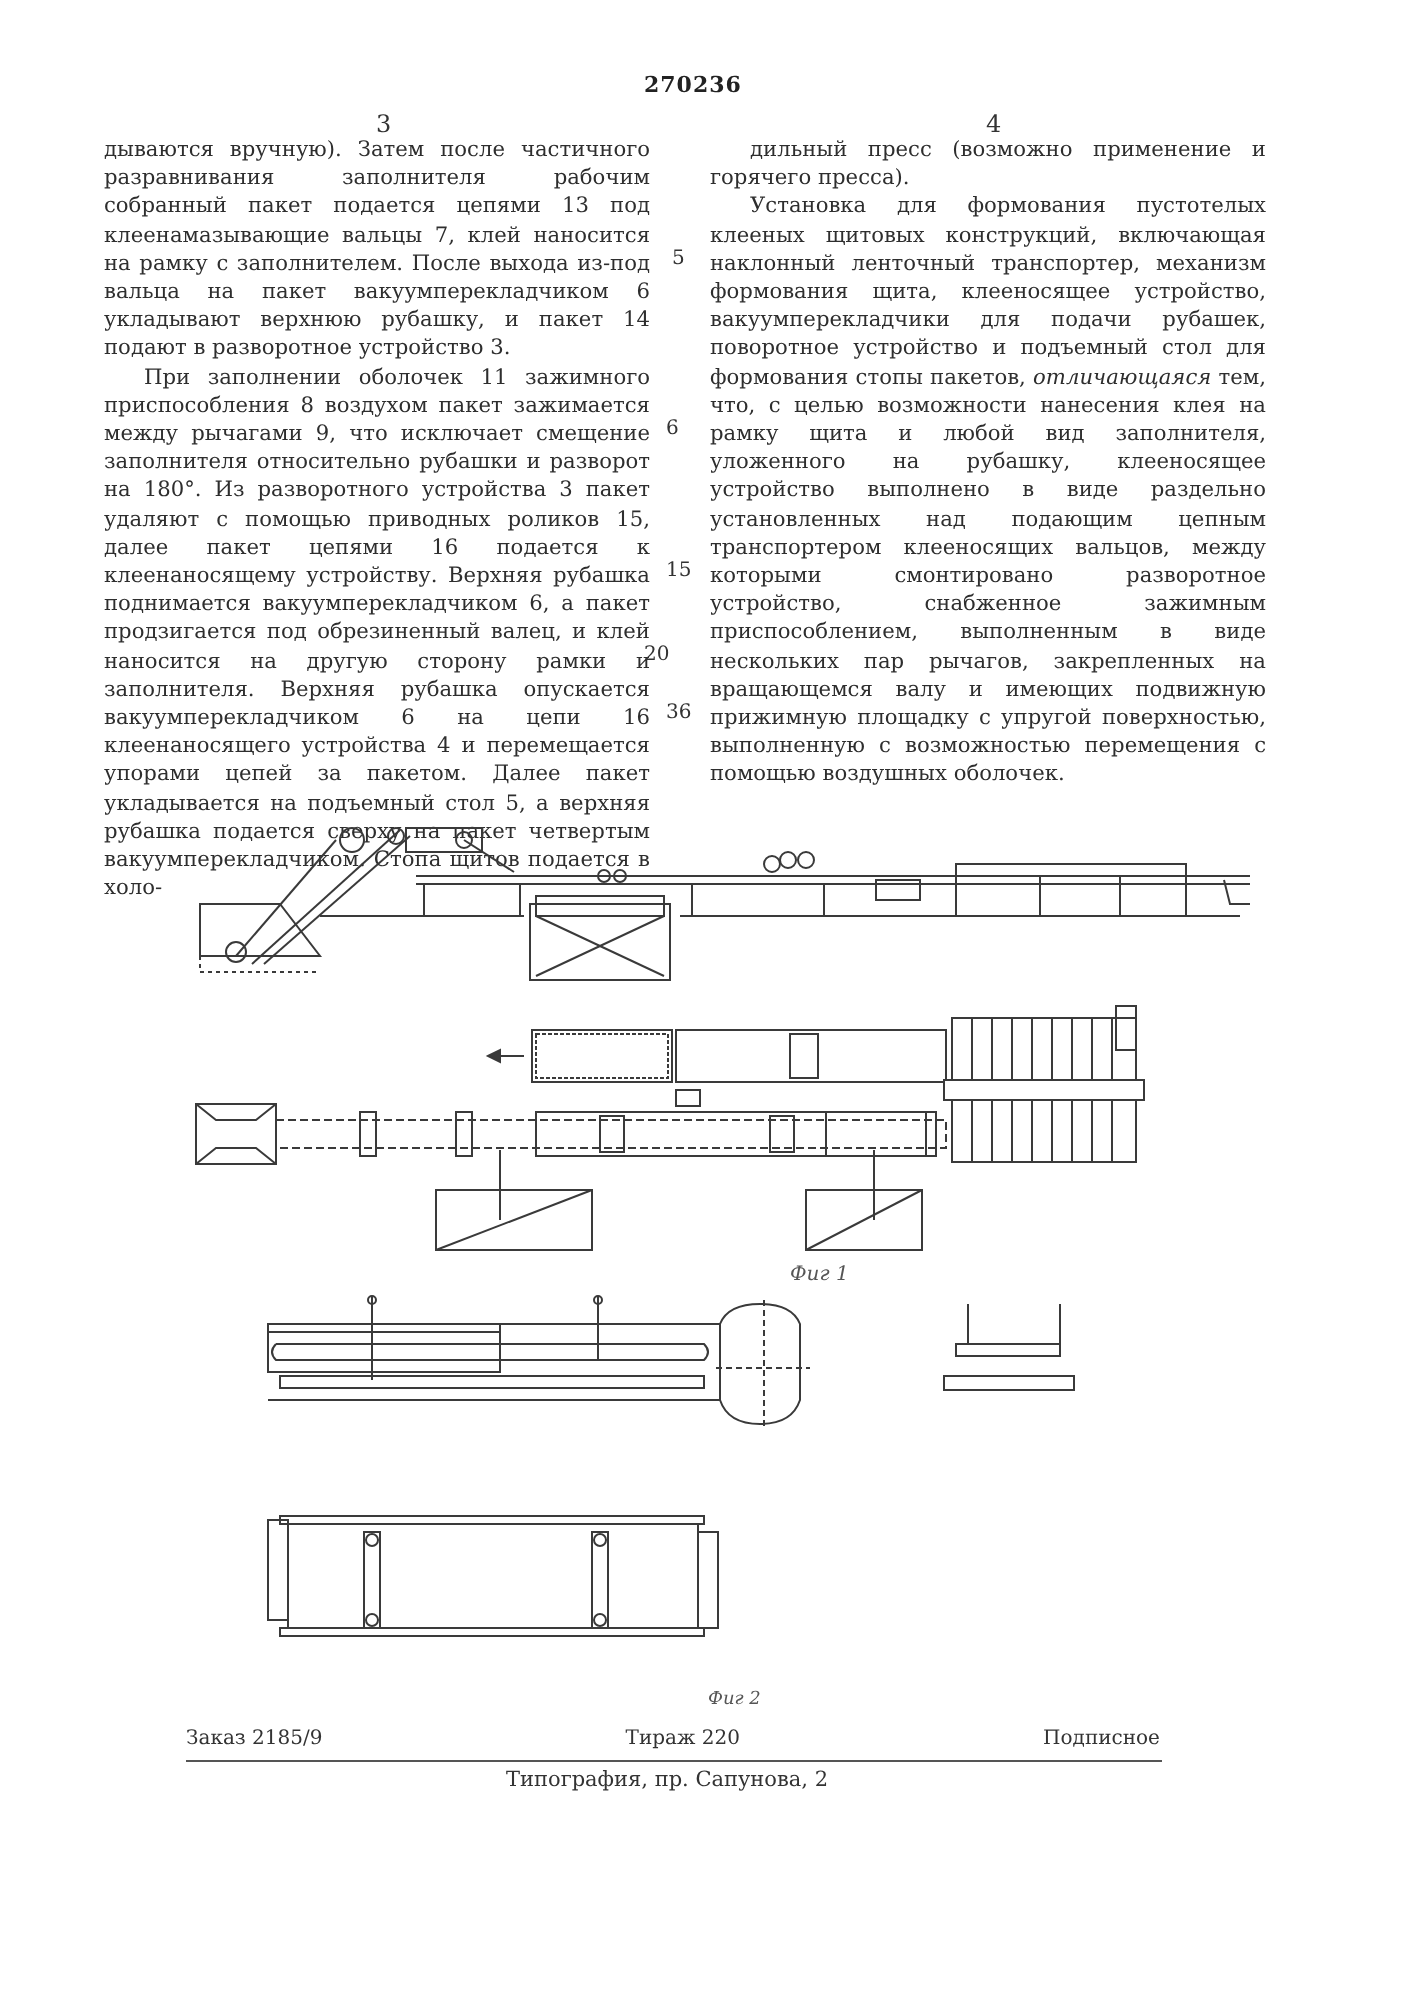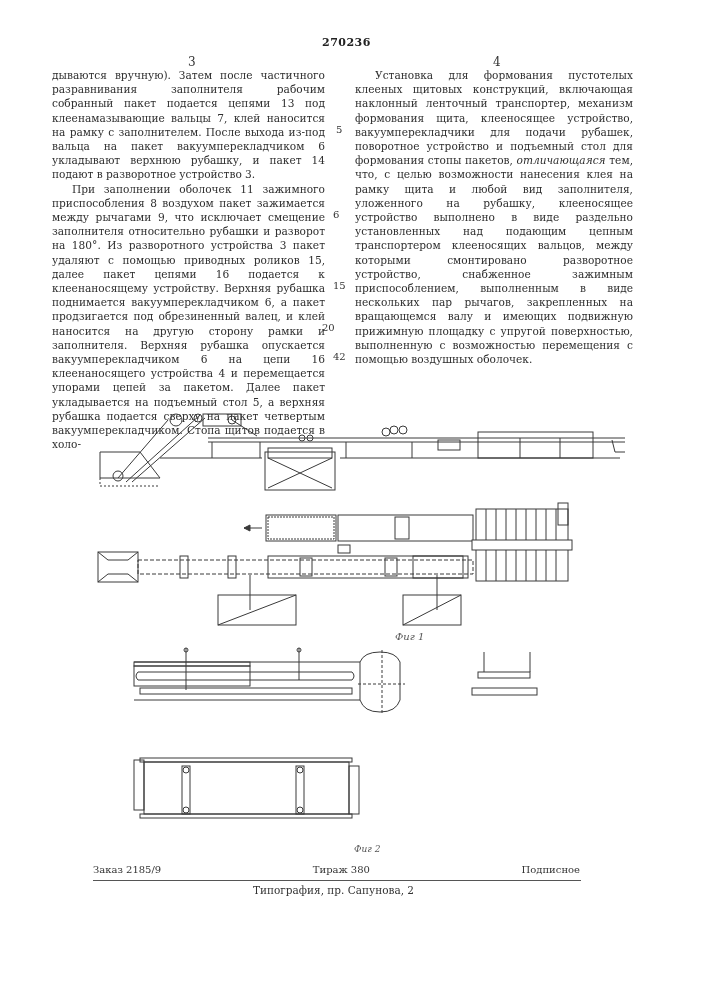--- a/index.html
+++ b/index.html
@@ -29,23 +29,24 @@
 
 <div class="col col1">
   <p>дываются вручную). Затем после частичного разравнивания заполнителя рабочим собранный пакет подается цепями 13 под клеенамазывающие вальцы 7, клей наносится на рамку с заполнителем. После выхода из-под вальца на пакет вакуумперекладчиком 6 укладывают верхнюю рубашку, и пакет 14 подают в разворотное устройство 3.</p>
   <p class="ind">При заполнении оболочек 11 зажимного приспособления 8 воздухом пакет зажимается между рычагами 9, что исключает смещение заполнителя относительно рубашки и разворот на 180°. Из разворотного устройства 3 пакет удаляют с помощью приводных роликов 15, далее пакет цепями 16 подается к клеенаносящему устройству. Верхняя рубашка поднимается вакуумперекладчиком 6, а пакет продзигается под обрезиненный валец, и клей наносится на другую сторону рамки и заполнителя. Верхняя рубашка опускается вакуумперекладчиком 6 на цепи 16 клеенаносящего устройства 4 и перемещается упорами цепей за пакетом. Далее пакет укладывается на подъемный стол 5, а верхняя рубашка подается сверху на пакет четвертым вакуумперекладчиком. Стопа щитов подается в холо-</p>
 </div>
 
 <div class="linenum" style="left:336px; top:124px;">5</div>
 <div class="linenum" style="left:333px; top:209px;">6</div>
 <div class="linenum" style="left:333px; top:280px;">15</div>
 <div class="linenum" style="left:322px; top:322px;">20</div>
-<div class="linenum" style="left:333px; top:351px;">42</div>
+<div class="linenum" style="left:333px; top:351px;">36</div>
 
 <div class="col col2">
+  <p class="ind">дильный пресс (возможно применение и горячего пресса).</p>
   <p class="ind"><span>Установка для формования пустотелых клееных щитовых конструкций, включающая наклонный ленточный транспортер, механизм формования щита, клееносящее устройство, вакуумперекладчики для подачи рубашек, поворотное устройство и подъемный стол для формования стопы пакетов, </span><span class="it">отличающаяся</span><span> тем, что, с целью возможности нанесения клея на рамку щита и любой вид заполнителя, уложенного на рубашку, клееносящее устройство выполнено в виде раздельно установленных над подающим цепным транспортером клееносящих вальцов, между которыми смонтировано разворотное устройство, снабженное зажимным приспособлением, выполненным в виде нескольких пар рычагов, закрепленных на вращающемся валу и имеющих подвижную прижимную площадку с упругой поверхностью, выполненную с возможностью перемещения с помощью воздушных оболочек.</span></p>
 </div>
 
 <svg class="drawing" viewBox="0 395 707 470" width="707" height="470" xmlns="http://www.w3.org/2000/svg" fill="none" stroke="#3a3a3a" stroke-width="1">
 
   <g>
     <path d="M100,452 L140,452 L160,478 L100,478 Z"></path>
     <line x1="118" y1="478" x2="168" y2="420"></line>
     <line x1="126" y1="482" x2="200" y2="415"></line>
     <line x1="132" y1="482" x2="205" y2="418"></line>
@@ -146,17 +147,17 @@
       <circle cx="186" cy="810" r="3"></circle>
     <circle cx="300" cy="770" r="3"></circle>
       <circle cx="300" cy="810" r="3"></circle>
   </g>
   <text x="395" y="640" font-size="10" font-style="italic" fill="#555" stroke="none" font-family="DejaVu Serif, serif">Фиг 1</text>
   <text x="354" y="852" font-size="9" font-style="italic" fill="#555" stroke="none" font-family="DejaVu Serif, serif">Фиг 2</text>
 </svg>
 
 <div class="footer-row">
   <span>Заказ 2185/9</span>
-  <span>Тираж 380</span>
+  <span>Тираж 220</span>
   <span>Подписное</span>
 </div>
 <div class="footer-rule"></div>
 <div class="footer-print">Типография, пр. Сапунова, 2</div>
 
 </body></html>

